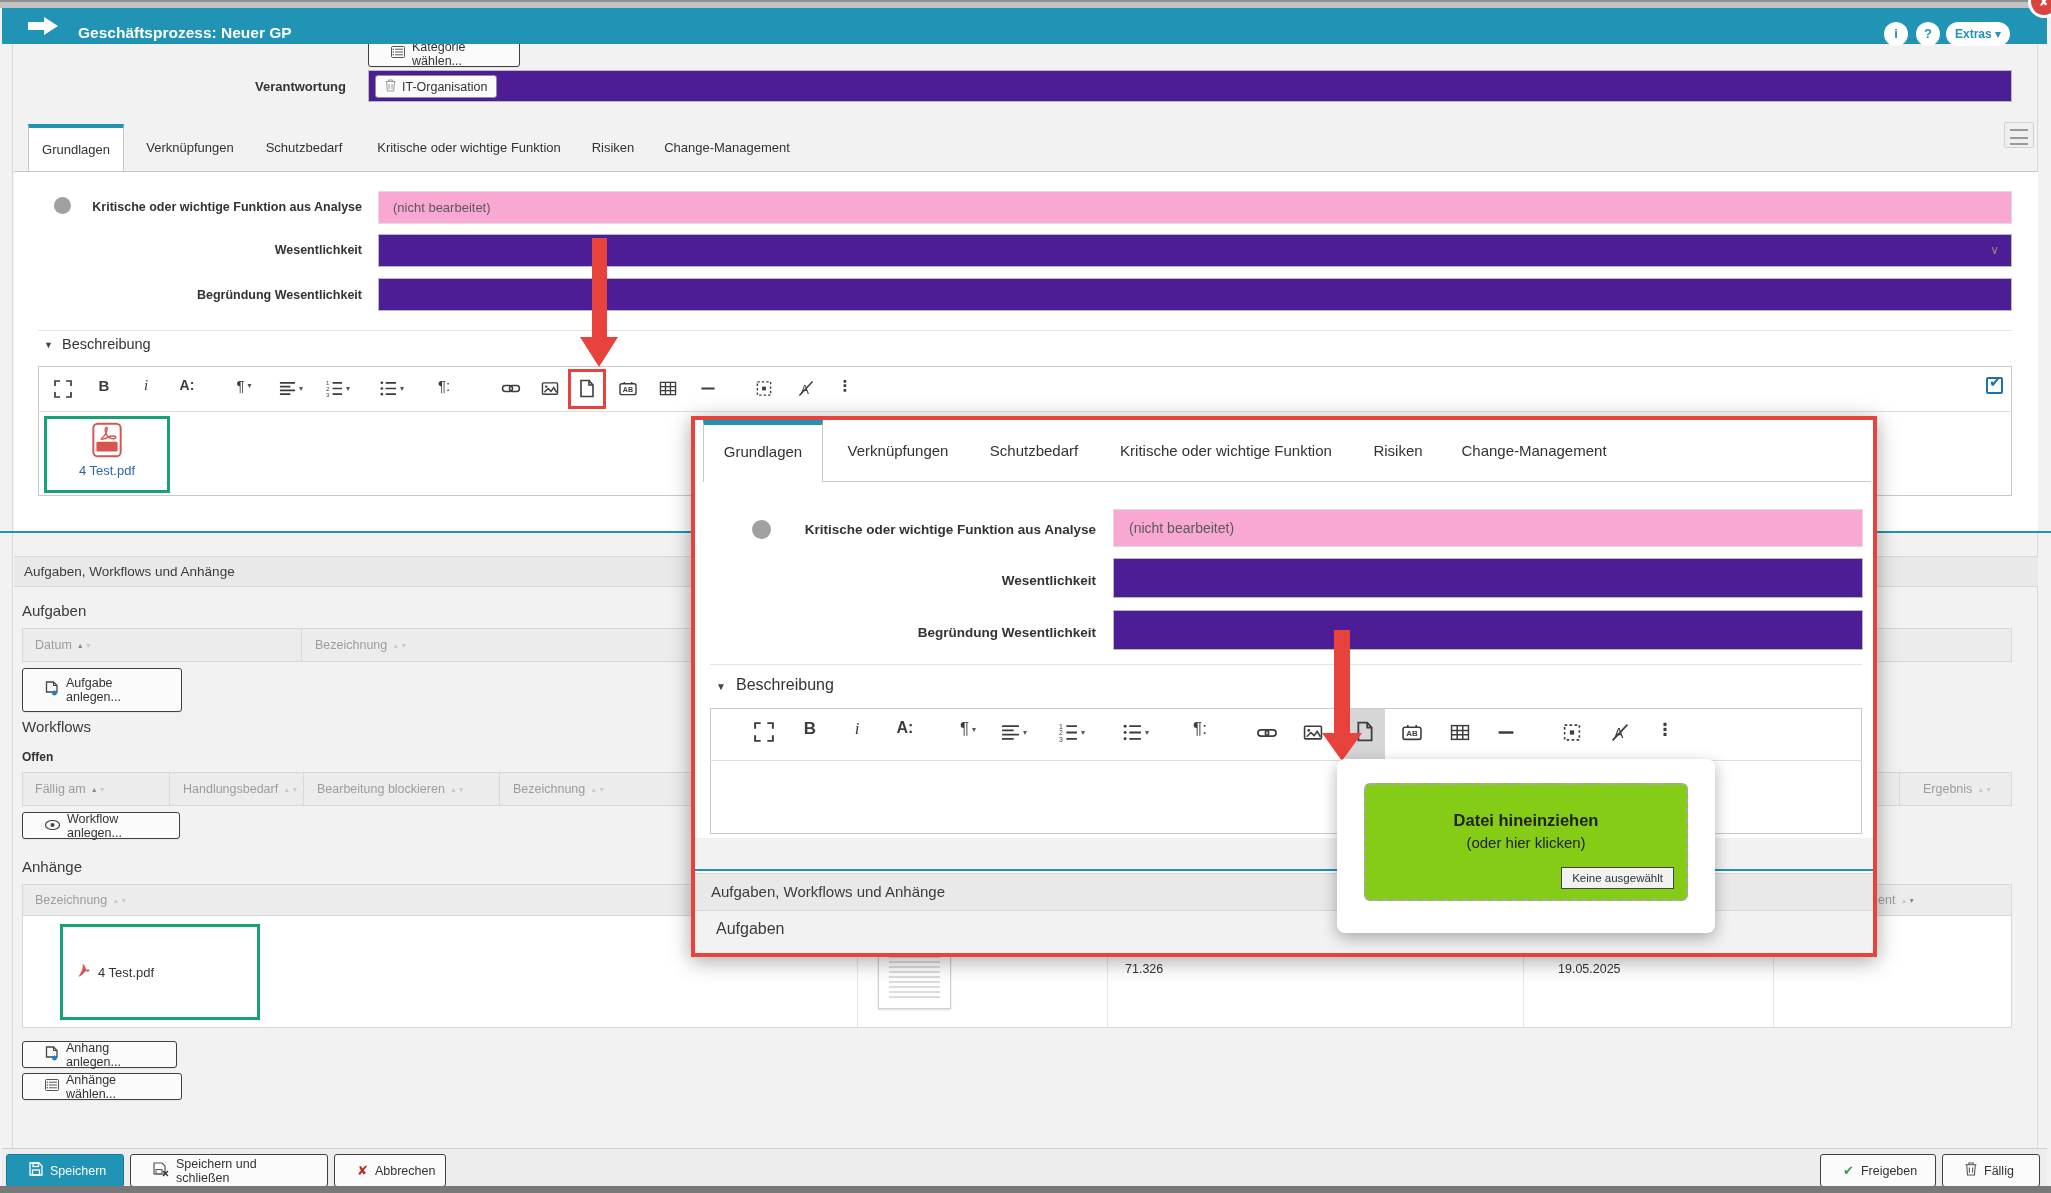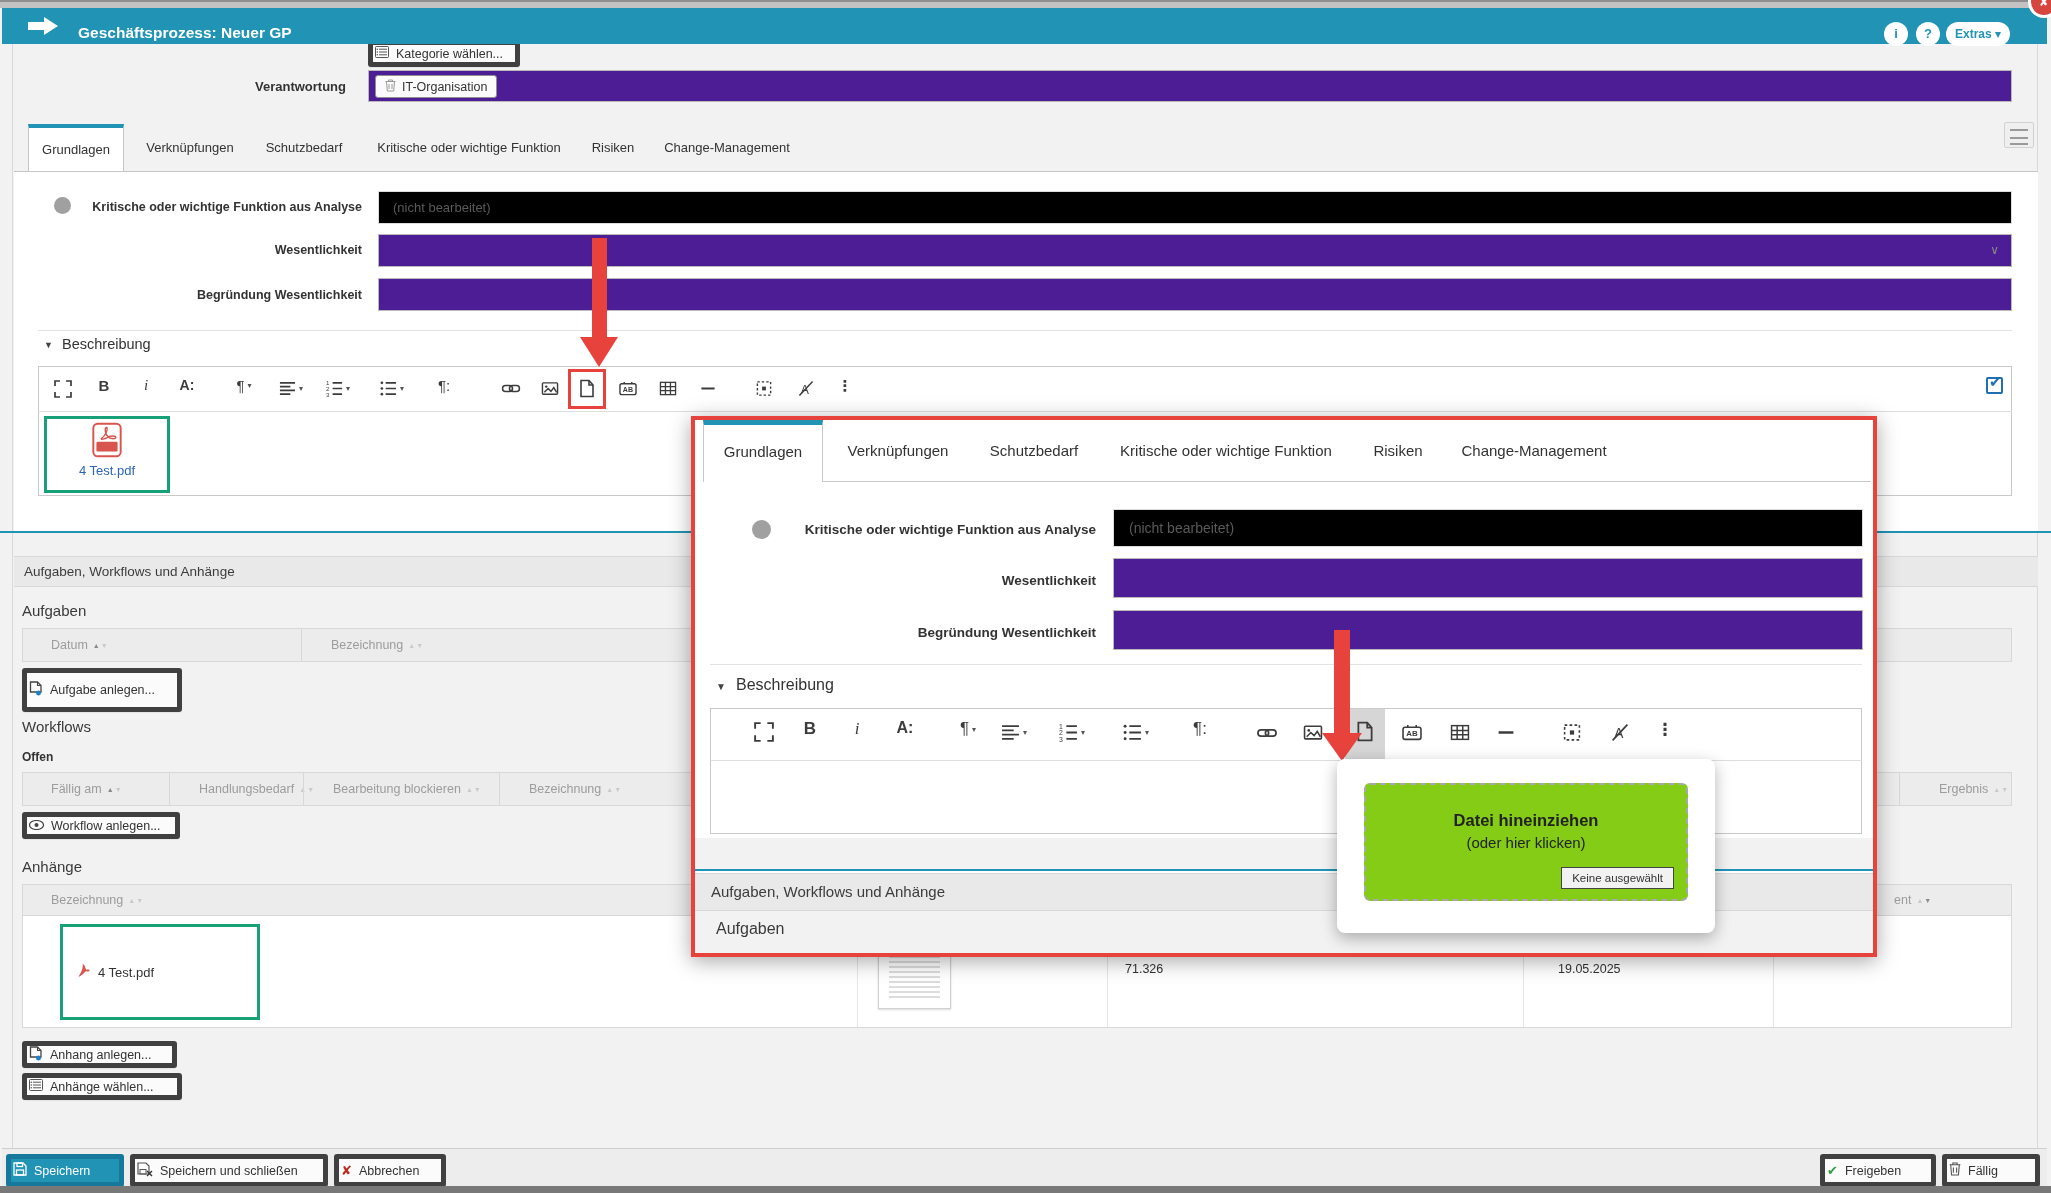--- a/index.html
+++ b/index.html
@@ -15,43 +15,43 @@
   
   .titlebar{left:2px;top:8px;width:2045px;height:36px;background:#2193b4;z-index:10;}
   .title{left:76px;top:16px;font-size:15.5px;font-weight:bold;color:#fff;}
   .hdr-circle{top:14px;width:24px;height:24px;border-radius:50%;background:#fff;color:#2193b4;
               font-size:13px;font-weight:bold;text-align:center;line-height:24px;}
   .extras{left:1944px;top:14px;width:64px;height:24px;border-radius:12px;background:#fff;color:#2193b4;
           font-size:12px;font-weight:bold;text-align:center;line-height:24px;}
   .close-badge{left:2028px;top:-14px;width:32px;height:32px;border-radius:50%;background:#d7453f;
                border:3px solid #fff;color:#fff;font-size:12px;text-align:center;line-height:26px;z-index:30;}
   
-  .btn{background:#fbfbfb;border:5px solid #404040;border-radius:3px;font-size:12.5px;color:#333;
-       display:flex;align-items:center;gap:7px;padding:0 2px;box-shadow:0 1px 1px rgba(0,0,0,.06);}
+  .btn{background:#fbfbfb;border:1px solid #404040;border-radius:3px;font-size:12.5px;color:#333;
+       display:flex;align-items:center;gap:7px;padding:0 22px;box-shadow:0 1px 1px rgba(0,0,0,.06);}
   .chip{border:1px solid #8f8f8f;border-radius:3px;background:#fbfbfb;display:inline-flex;align-items:center;
         gap:6px;padding:0 9px;height:23px;font-size:12.5px;}
   .field{background:#4c1d95;border:1px solid #b9b9b9;}
-  .field.disabled{background:#000000;border-color:#dcdcdc;color:#5a5a5a;}
+  .field.disabled{background:#f9a8d4;border-color:#dcdcdc;color:#5a5a5a;}
   .lbl{font-weight:bold;font-size:12.5px;text-align:right;color:#333;}
   .qmark{width:17px;height:17px;border-radius:50%;background:#a0a0a0;color:#fff;font-size:11px;
          font-weight:bold;text-align:center;line-height:17px;}
   
   .tab{top:124px;height:47px;line-height:47px;text-align:center;font-size:13px;color:#333;}
   .tab.active{background:#fff;border:1px solid #c6c6c6;border-bottom:none;border-top:4px solid #2193b4;
               line-height:43px;z-index:3;}
   .panel{left:14px;top:171px;width:2024px;height:360px;background:#fff;border-top:1px solid #c6c6c6;}
   
   .ti{position:absolute;transform:translateX(-50%);display:inline-flex;align-items:center;gap:3px;
       color:#3c3c3c;}
   .ti svg{display:block;}
   .caret{font-size:8px;color:#555;}
   .glyph{font-size:15px;}
   
   .thead{background:#ececec;border:1px solid #d8d8d8;}
-  .th{position:absolute;font-size:12.5px;color:#9c9c9c;white-space:nowrap;display:flex;gap:5px;align-items:center;margin-left:16px;}
+  .th{position:absolute;font-size:12.5px;color:#9c9c9c;white-space:nowrap;display:flex;gap:5px;align-items:center;}
   .sorts{font-size:7px;letter-spacing:1px;}
   .s-dark{color:#8a8a8a;} .s-light{color:#cacaca;}
   .coldiv{position:absolute;top:0;width:1px;height:100%;background:#d8d8d8;}
   .heading{font-size:15px;color:#3a3a3a;}
   .secbar{background:#e9e9e9;border-top:1px solid #d8d8d8;border-bottom:1px solid #d8d8d8;}
   
   .red-shaft{background:#e8423d;z-index:6;}
   .red-head{width:0;height:0;border-left:19px solid transparent;border-right:19px solid transparent;
             border-top:30px solid #e8423d;z-index:6;}
   .greenbox{border:3px solid #18a179;background:#fff;}

